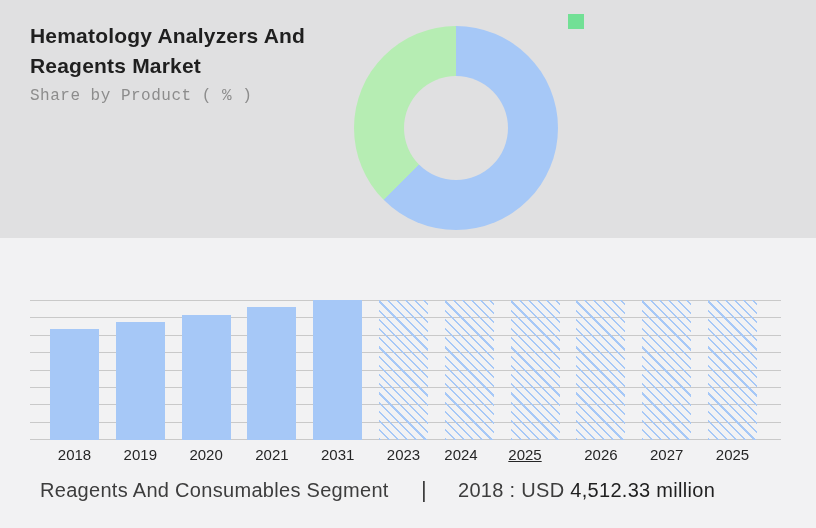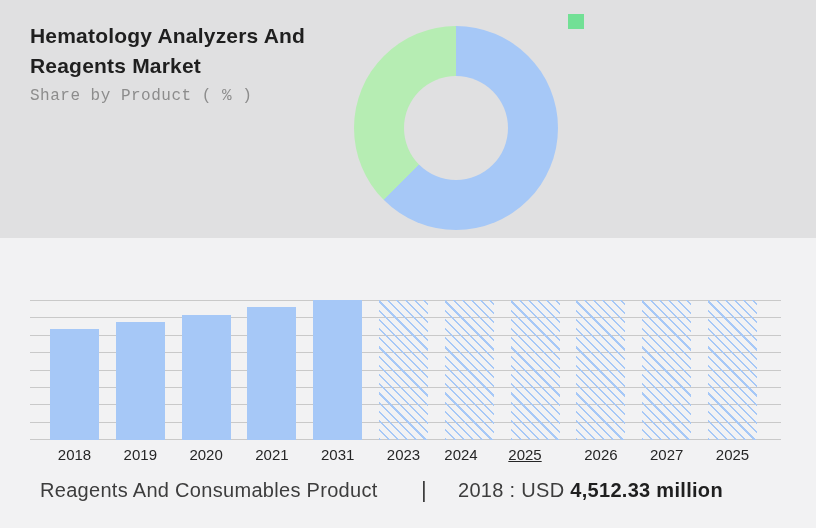--- a/index.html
+++ b/index.html
@@ -34,21 +34,21 @@
       var(--bar_blue) 0px, var(--bar_blue) 1.5px,
       transparent 1.5px, transparent 6.5px);
   }
   #x-axis-labels { position:absolute; left:30px; top:208px; width:751px; height:20px; }
   .year-label { position:absolute; width:66px; text-align:center; font-size:15px; color:var(--axis_text); }
 
   
   #footer-segment { position:absolute; left:40px; top:241px; font-size:20px; color:var(--footer_text); letter-spacing:.3px; }
   #footer-separator { position:absolute; left:421px; top:239px; font-size:22px; color:var(--footer_text); font-weight:300; }
   #footer-value { position:absolute; left:458px; top:241px; font-size:20px; color:var(--footer_text); letter-spacing:.3px; }
-  #footer-value b { font-weight:bold; color:var(--title_text); }
+  #footer-value b { font-weight:normal; color:var(--title_text); }
   #website { position:absolute; left:352px; top:268px; font-size:13.5px; color:var(--title_text); }
 </style>
 </head>
 <body>
 
 <div id="page">
 
   <div id="top-panel">
     <div id="title-block">
       <div id="title">Hematology Analyzers And Reagents Market</div>
@@ -96,21 +96,21 @@
         <div class="year-label" style="left: 208.9px;">2021</div>
         <div class="year-label" style="left: 274.7px;">2031</div>
         <div class="year-label" style="left: 340.5px;">2023</div>
         <div class="year-label" style="left: 398px;">2024</div>
         <div class="year-label" style="left: 462px; text-decoration: underline;">2025</div>
         <div class="year-label" style="left: 537.9px;">2026</div>
         <div class="year-label" style="left: 603.7px;">2027</div>
         <div class="year-label" style="left: 669.5px;">2025</div>
       </div>
 
-    <div id="footer-segment">Reagents And Consumables Product</div>
+    <div id="footer-segment">Reagents And Consumables Segment</div>
     <div id="footer-separator">|</div>
     <div id="footer-value">
       <span>2018 : USD</span>
       <b>4,512.33 million</b>
     </div>
   </div>
 
 </div>
 
 </body></html>

